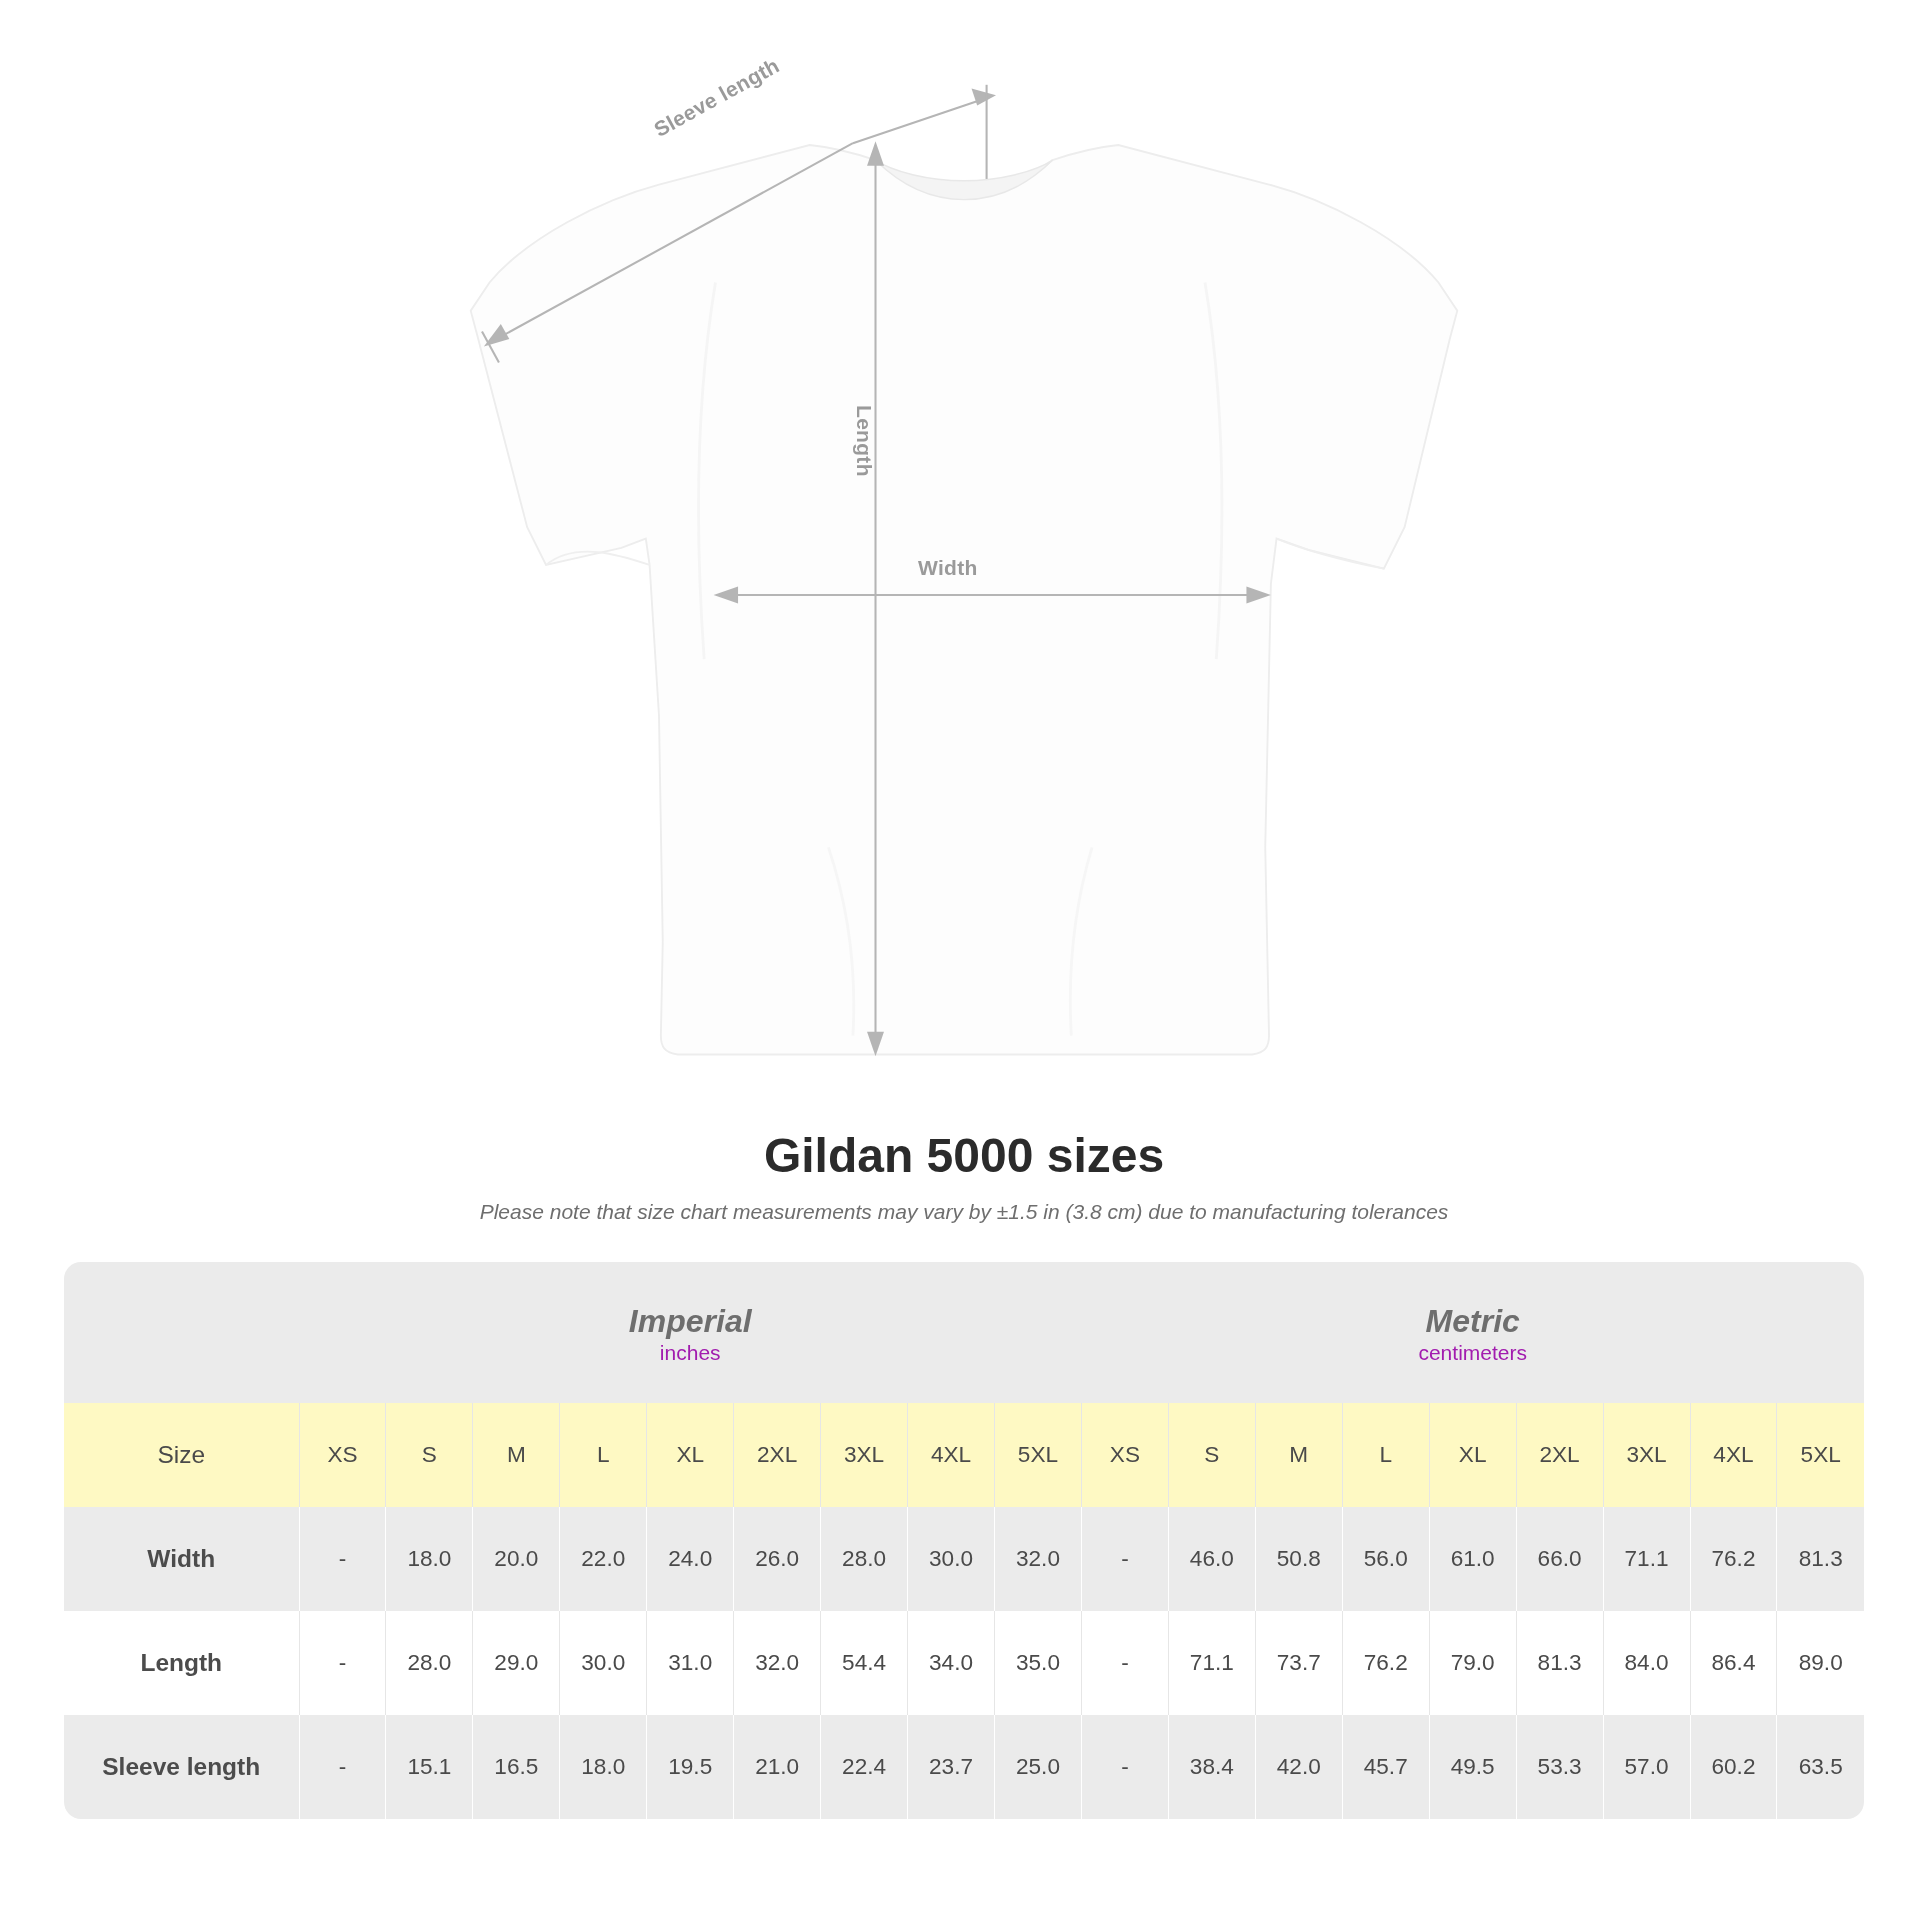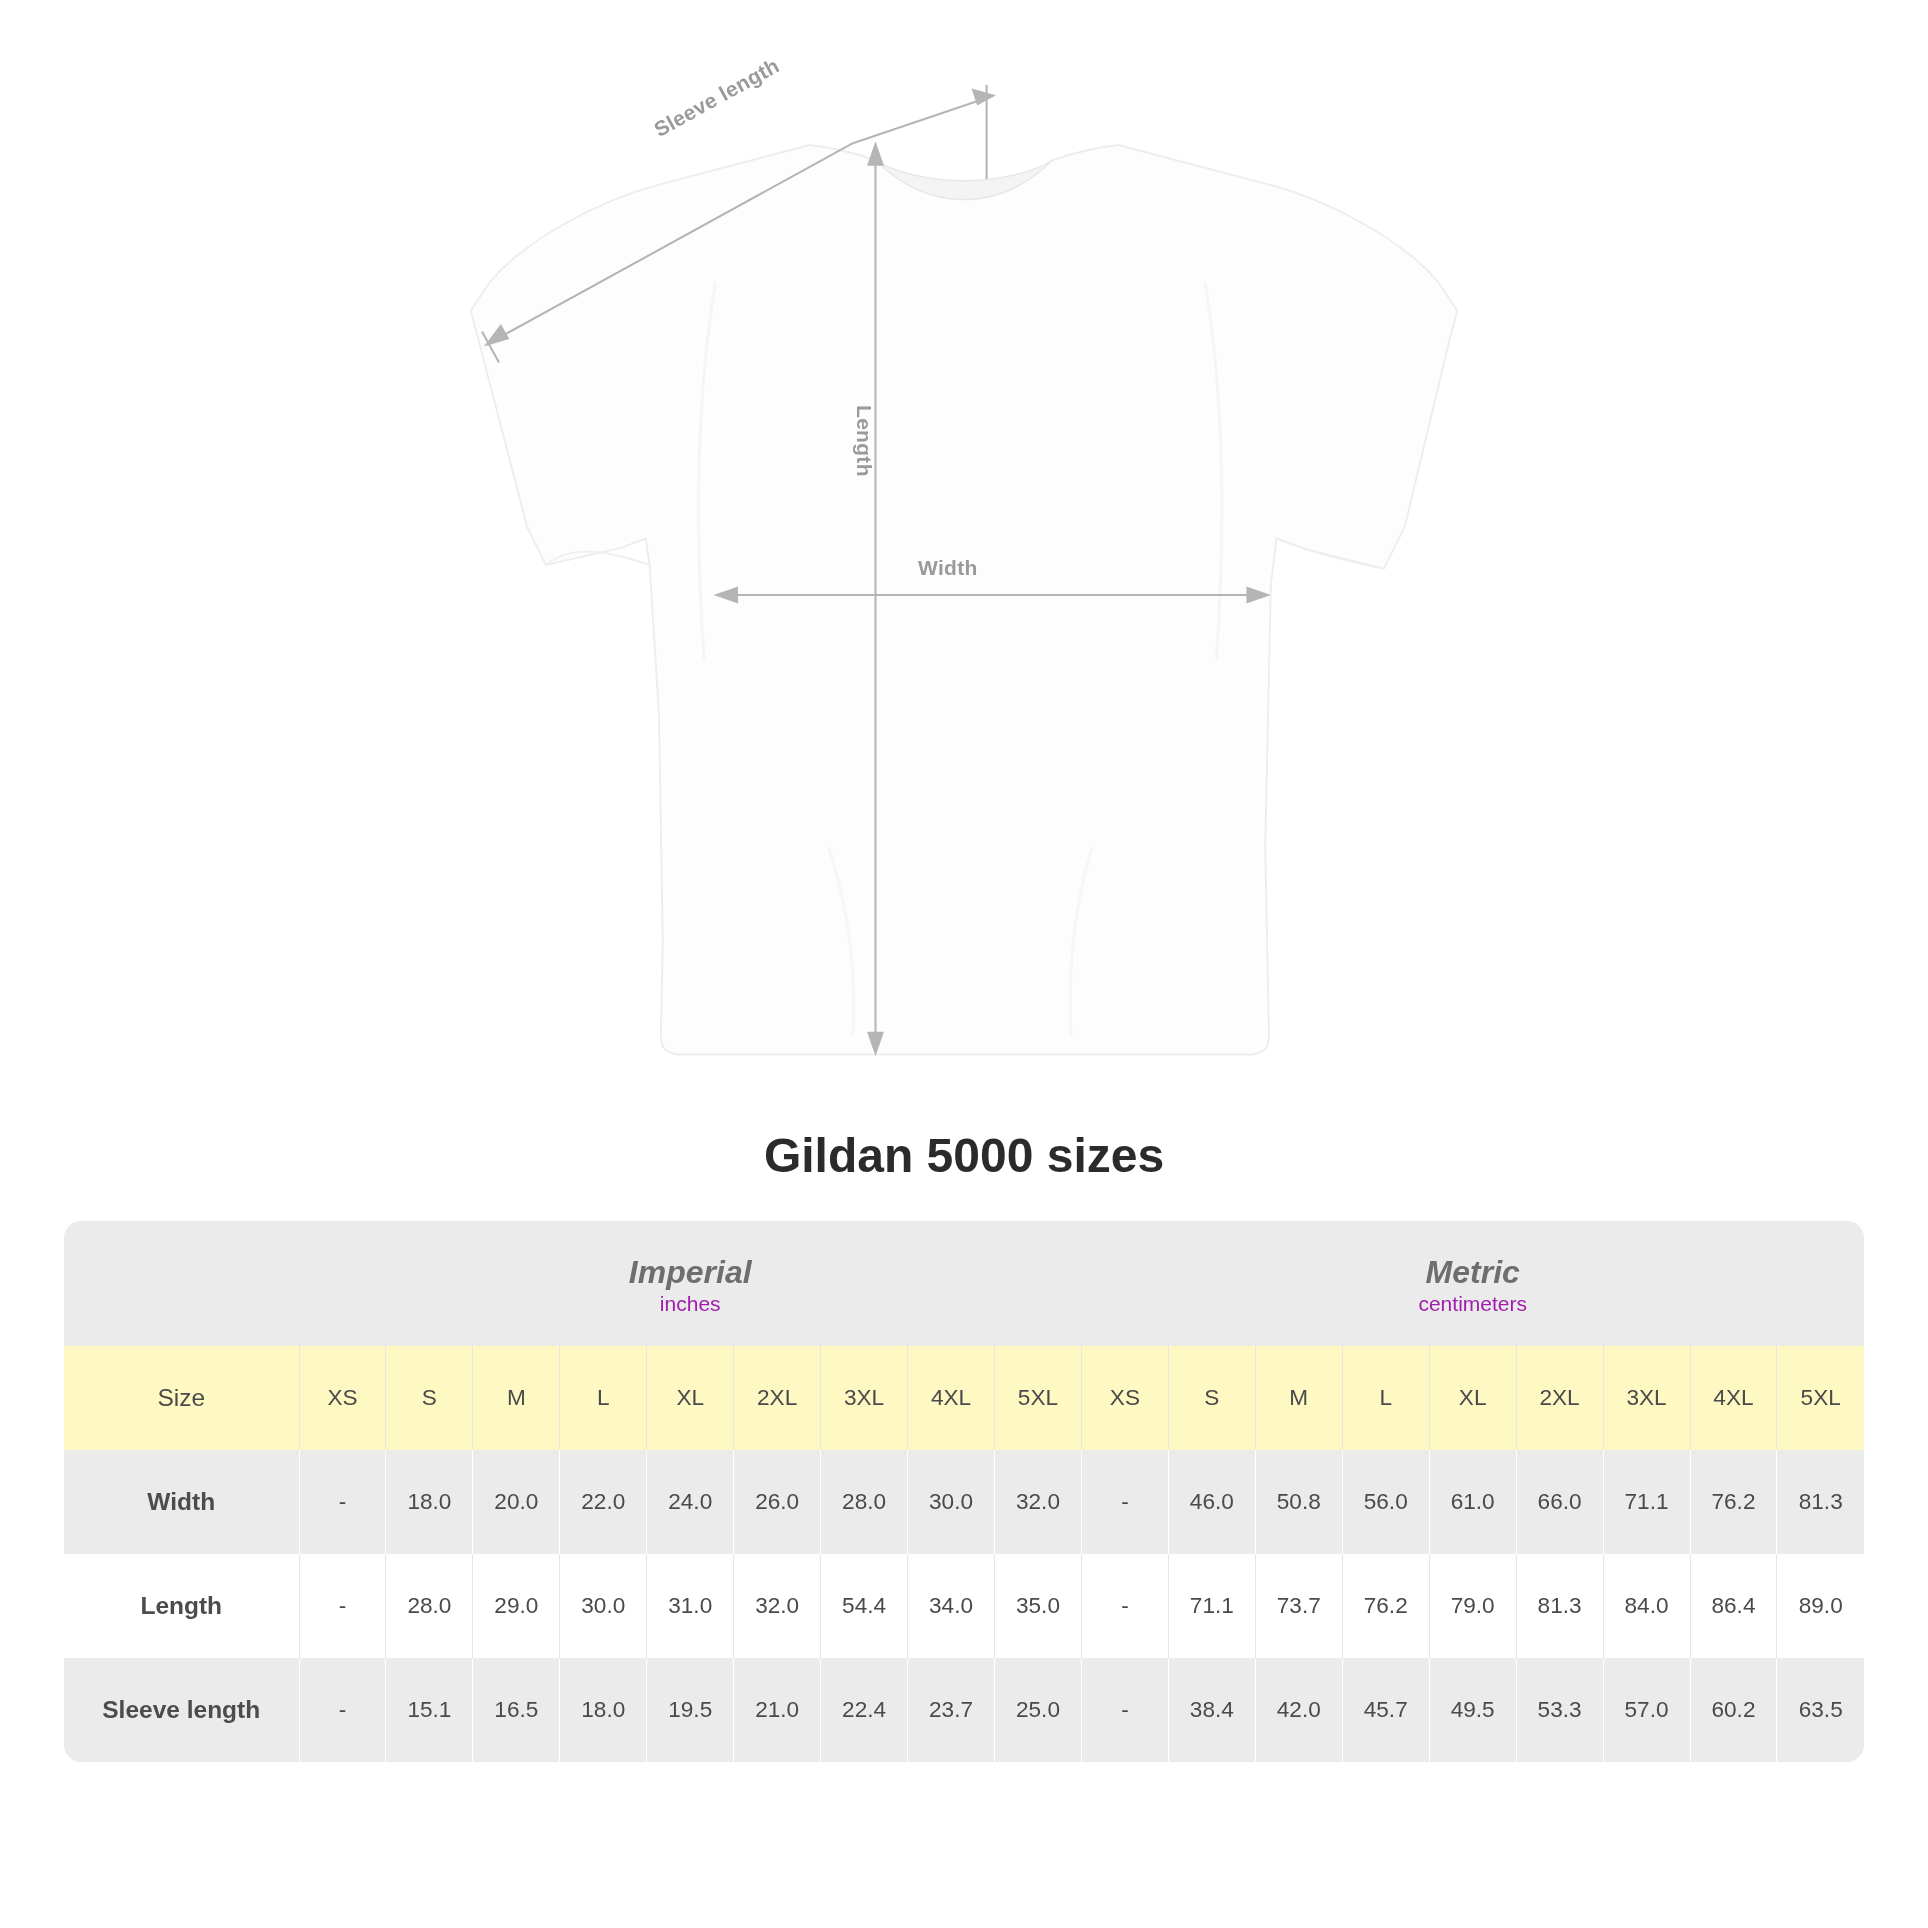--- a/index.html
+++ b/index.html
@@ -86,21 +86,21 @@
   table.size-table td, table.size-table th {
     text-align: center;
     vertical-align: middle;
     font-size: 22.6px;
     color: #4a4a4a;
     font-weight: normal;
     padding: 0;
   }
   
   .unit-row td {
-    height: 125px;
+    height: 141px;
     background: #ebebeb;
   }
   .unit-row td.first {
     border-top-left-radius: 17px;
   }
   .unit-row td.last {
     border-top-right-radius: 17px;
   }
   .unit-name {
     font-size: 32px;
@@ -233,20 +233,21 @@
       </g>
     </svg>
 
     <div class="dim-label label-sleeve">Sleeve length</div>
     <div class="dim-label label-length">Length</div>
     <div class="dim-label label-width">Width</div>
   </div>
 
   <div class="title-block">
     <h1 class="chart-title">Gildan 5000 sizes</h1>
+    <p class="chart-note">Please note that size chart measurements may vary by ±1.5 in (3.8 cm) due to manufacturing tolerances</p>
   </div>
 
   <div class="table-wrap">
     <table class="size-table">
       <colgroup>
         <col class="rowlabel-col">
         <col span="18">
       </colgroup>
       <tbody>
 

